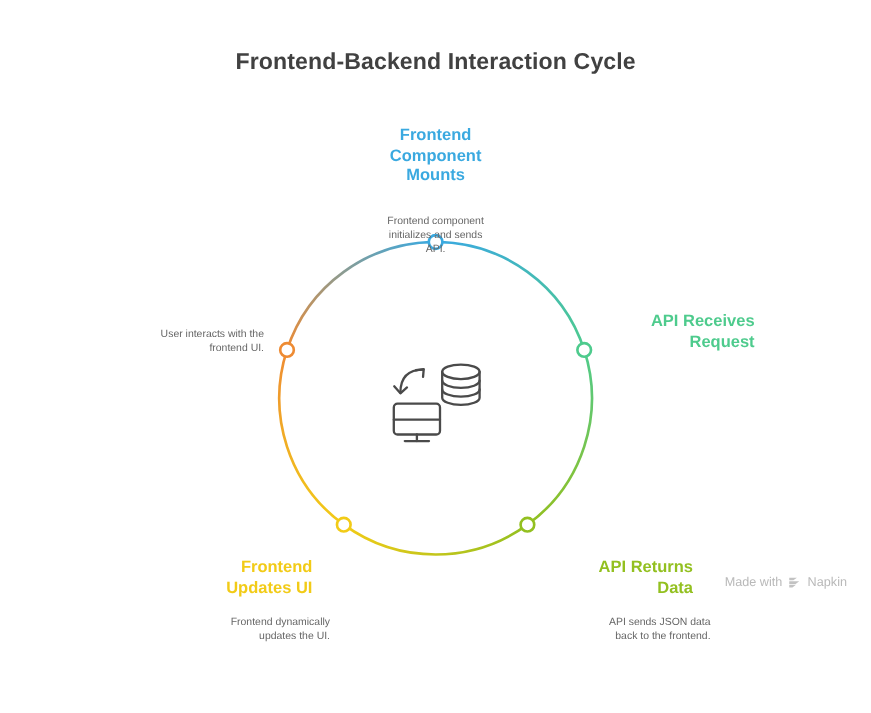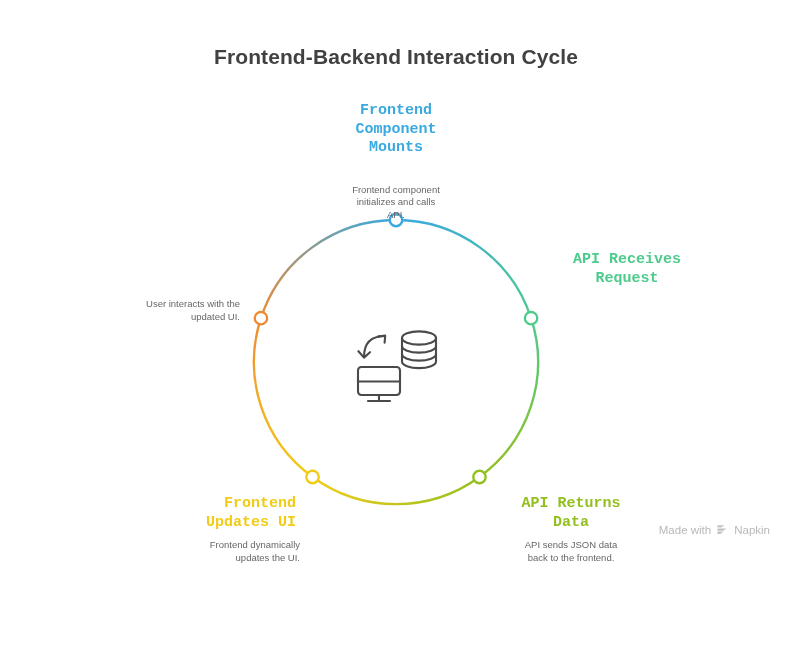--- a/index.html
+++ b/index.html
@@ -49,22 +49,21 @@
   #cycle-svg .node-marker { pointer-events: all; }
 
   
   .node-label {
     position: absolute;
   }
   .node-title {
     font-size: 15px;
     font-weight: bold;
     line-height: 18.5px;
-    margin: 4px;
-    font-family: Liberation Mono, monospace;
+    margin: 16px;
   }
   .node-desc {
     font-size: 9.5px;
     line-height: 12.5px;
     color: #666666;
     margin: 7px 0 0 0;
   }
 
   
   #label-frontend-mounts {
@@ -72,32 +71,32 @@
     top: 98px;
     width: 144px;
     text-align: center;
   }
   #label-frontend-mounts .node-title { color: #3aa9e0; }
   #label-frontend-mounts .node-desc { margin-top: 26px; }
 
   
   #label-api-receives {
     left: 552px;
-    top: 247px;
+    top: 267px;
     width: 150px;
-    text-align: center;
+    text-align: right;
   }
   #label-api-receives .node-title { color: #4ecb8d; }
 
   
   #label-api-returns {
     left: 496px;
     top: 491px;
     width: 150px;
-    text-align: center;
+    text-align: right;
   }
   #label-api-returns .node-title { color: #93c020; }
 
   
   #label-frontend-updates {
     left: 152px;
     top: 491px;
     width: 148px;
     text-align: right;
   }
@@ -207,21 +206,21 @@
   </svg>
 
   <div class="node-label" id="label-frontend-mounts">
     <div class="node-title">
       <span>Frontend</span><br>
       <span>Component</span><br>
       <span>Mounts</span>
     </div>
     <div class="node-desc">
       <span>Frontend component</span><br>
-      <span>initializes and calls</span><br>
+      <span>initializes and sends</span><br>
       <span>API.</span>
     </div>
   </div>
 
   <div class="node-label" id="label-api-receives">
     <div class="node-title">
       <span>API Receives</span><br>
       <span>Request</span>
     </div>
   </div>
@@ -244,21 +243,21 @@
     </div>
     <div class="node-desc">
       <span>Frontend dynamically</span><br>
       <span>updates the UI.</span>
     </div>
   </div>
 
   <div class="node-label" id="label-user-interacts">
     <div class="node-desc">
       <span>User interacts with the</span><br>
-      <span>updated UI.</span>
+      <span>frontend UI.</span>
     </div>
   </div>
 
   <div id="footer-watermark">
     <span>Made with</span>
     <span class="wm-logo">
       <svg width="13" height="13" viewBox="0 0 13 13" xmlns="http://www.w3.org/2000/svg">
         <path d="M1.5 2.2 L8.5 2.2 L5.2 4.6 L1.5 4.6 Z" fill="#c2c2c2"></path>
         <path d="M1.5 5.4 L10.6 5.4 L7.3 7.8 L1.5 7.8 Z" fill="#c2c2c2"></path>
         <path d="M1.5 8.6 L7.6 8.6 L4.4 11.0 L1.5 11.0 Z" fill="#c2c2c2"></path>

